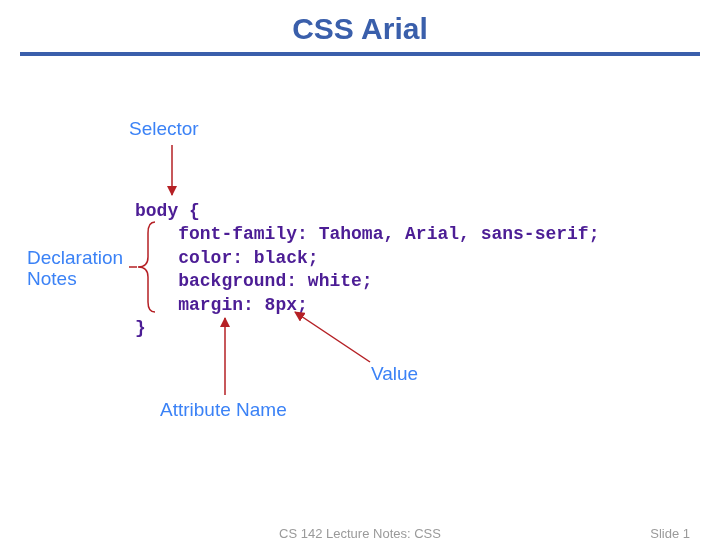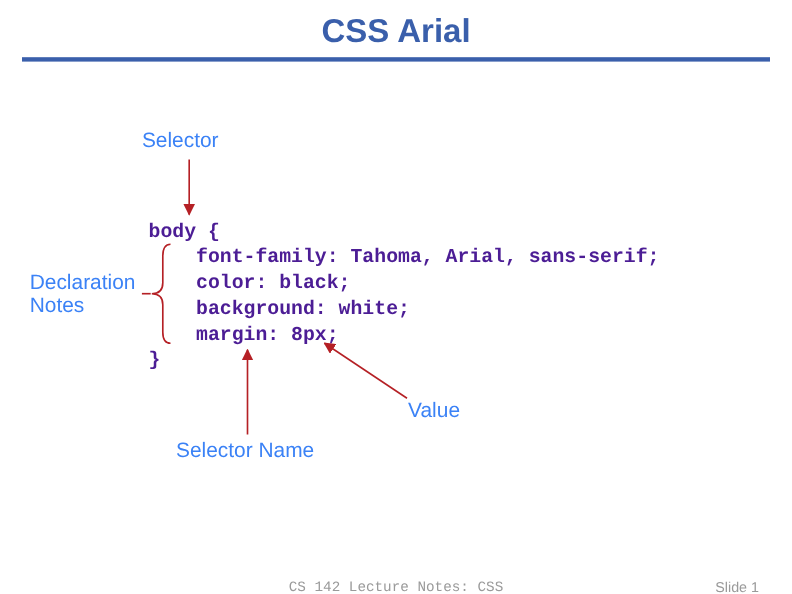--- a/index.html
+++ b/index.html
@@ -46,21 +46,20 @@
     bottom: 14px;
     left: 0;
     width: 100%;
     color: #9a9a9a;
     font-size: 13px;
   }
   .footer-center {
     position: absolute;
     left: 50%;
     transform: translateX(-50%);
-    font-family: Liberation Mono, monospace;
   }
   .footer-right {
     position: absolute;
     right: 30px;
   }
   svg.arrows {
     position: absolute;
     left: 0; top: 0;
     width: 720px; height: 540px;
     pointer-events: none;
@@ -68,21 +67,21 @@
 </style>
 </head>
 <body>
 
 <div class="title">CSS Arial</div>
 <hr class="rule">
 
 <div class="label" style="left:129px; top:119px;">Selector</div>
 <div class="label" style="left:27px; top:248px; white-space:pre;">Declaration
 Notes</div>
-<div class="label" style="left:160px; top:400px;">Selector Name</div>
+<div class="label" style="left:160px; top:400px;">Attribute Name</div>
 <div class="label" style="left:355px; top:364px;margin-left:16px;">Value</div>
 
 <div class="code"><span>body {</span>
 <span>    font-family: Tahoma, Arial, sans-serif;</span>
 <span>    color: black;</span>
 <span>    background: white;</span>
 <span>    margin: 8px;</span>
 <span>}</span></div>
 
 <svg class="arrows">

